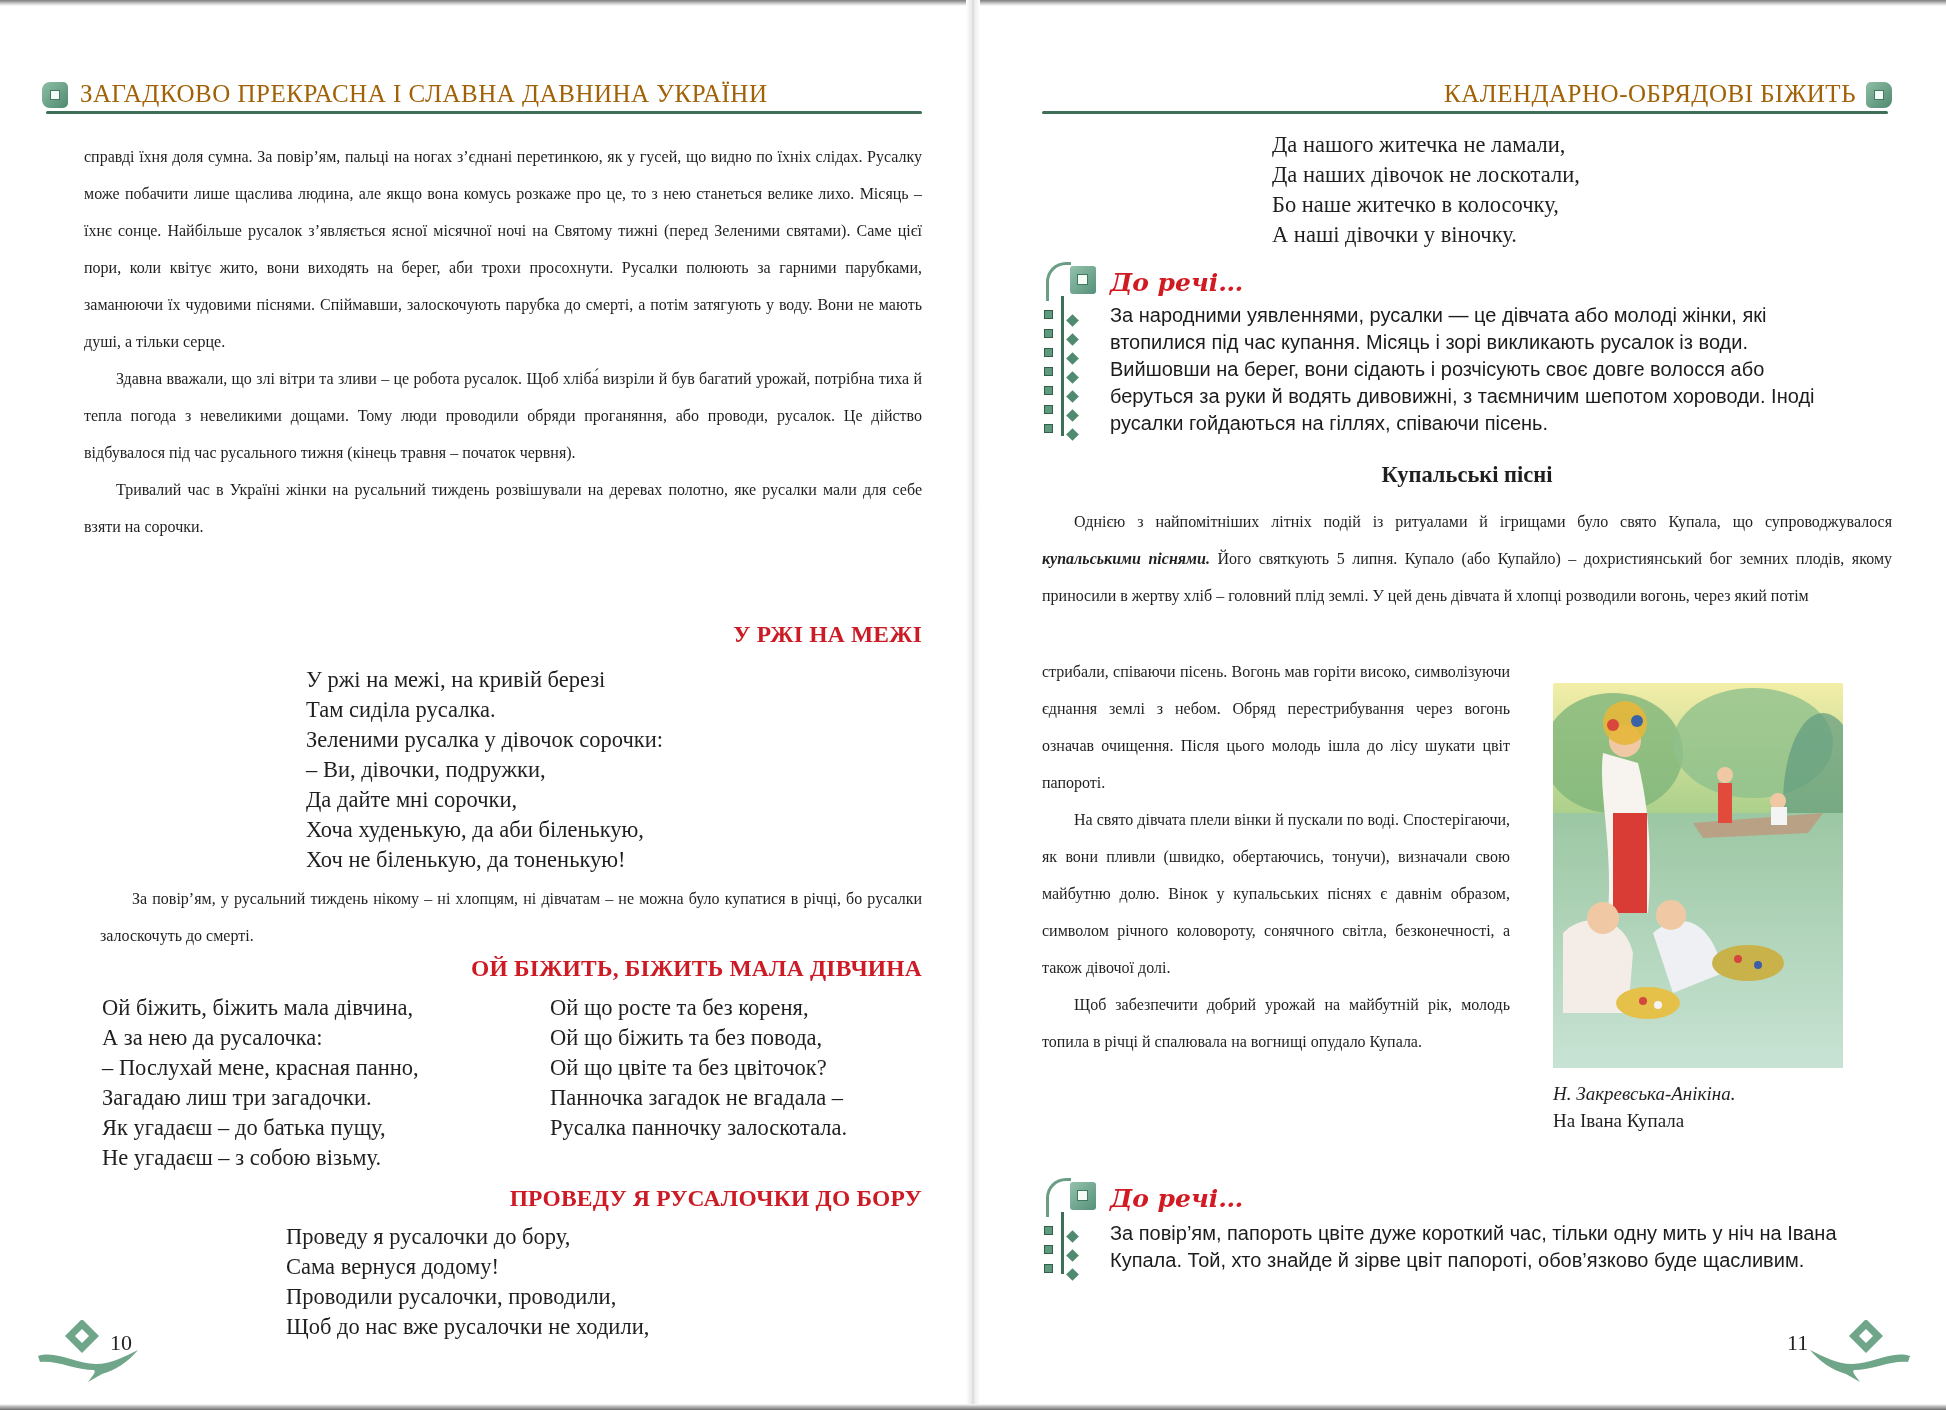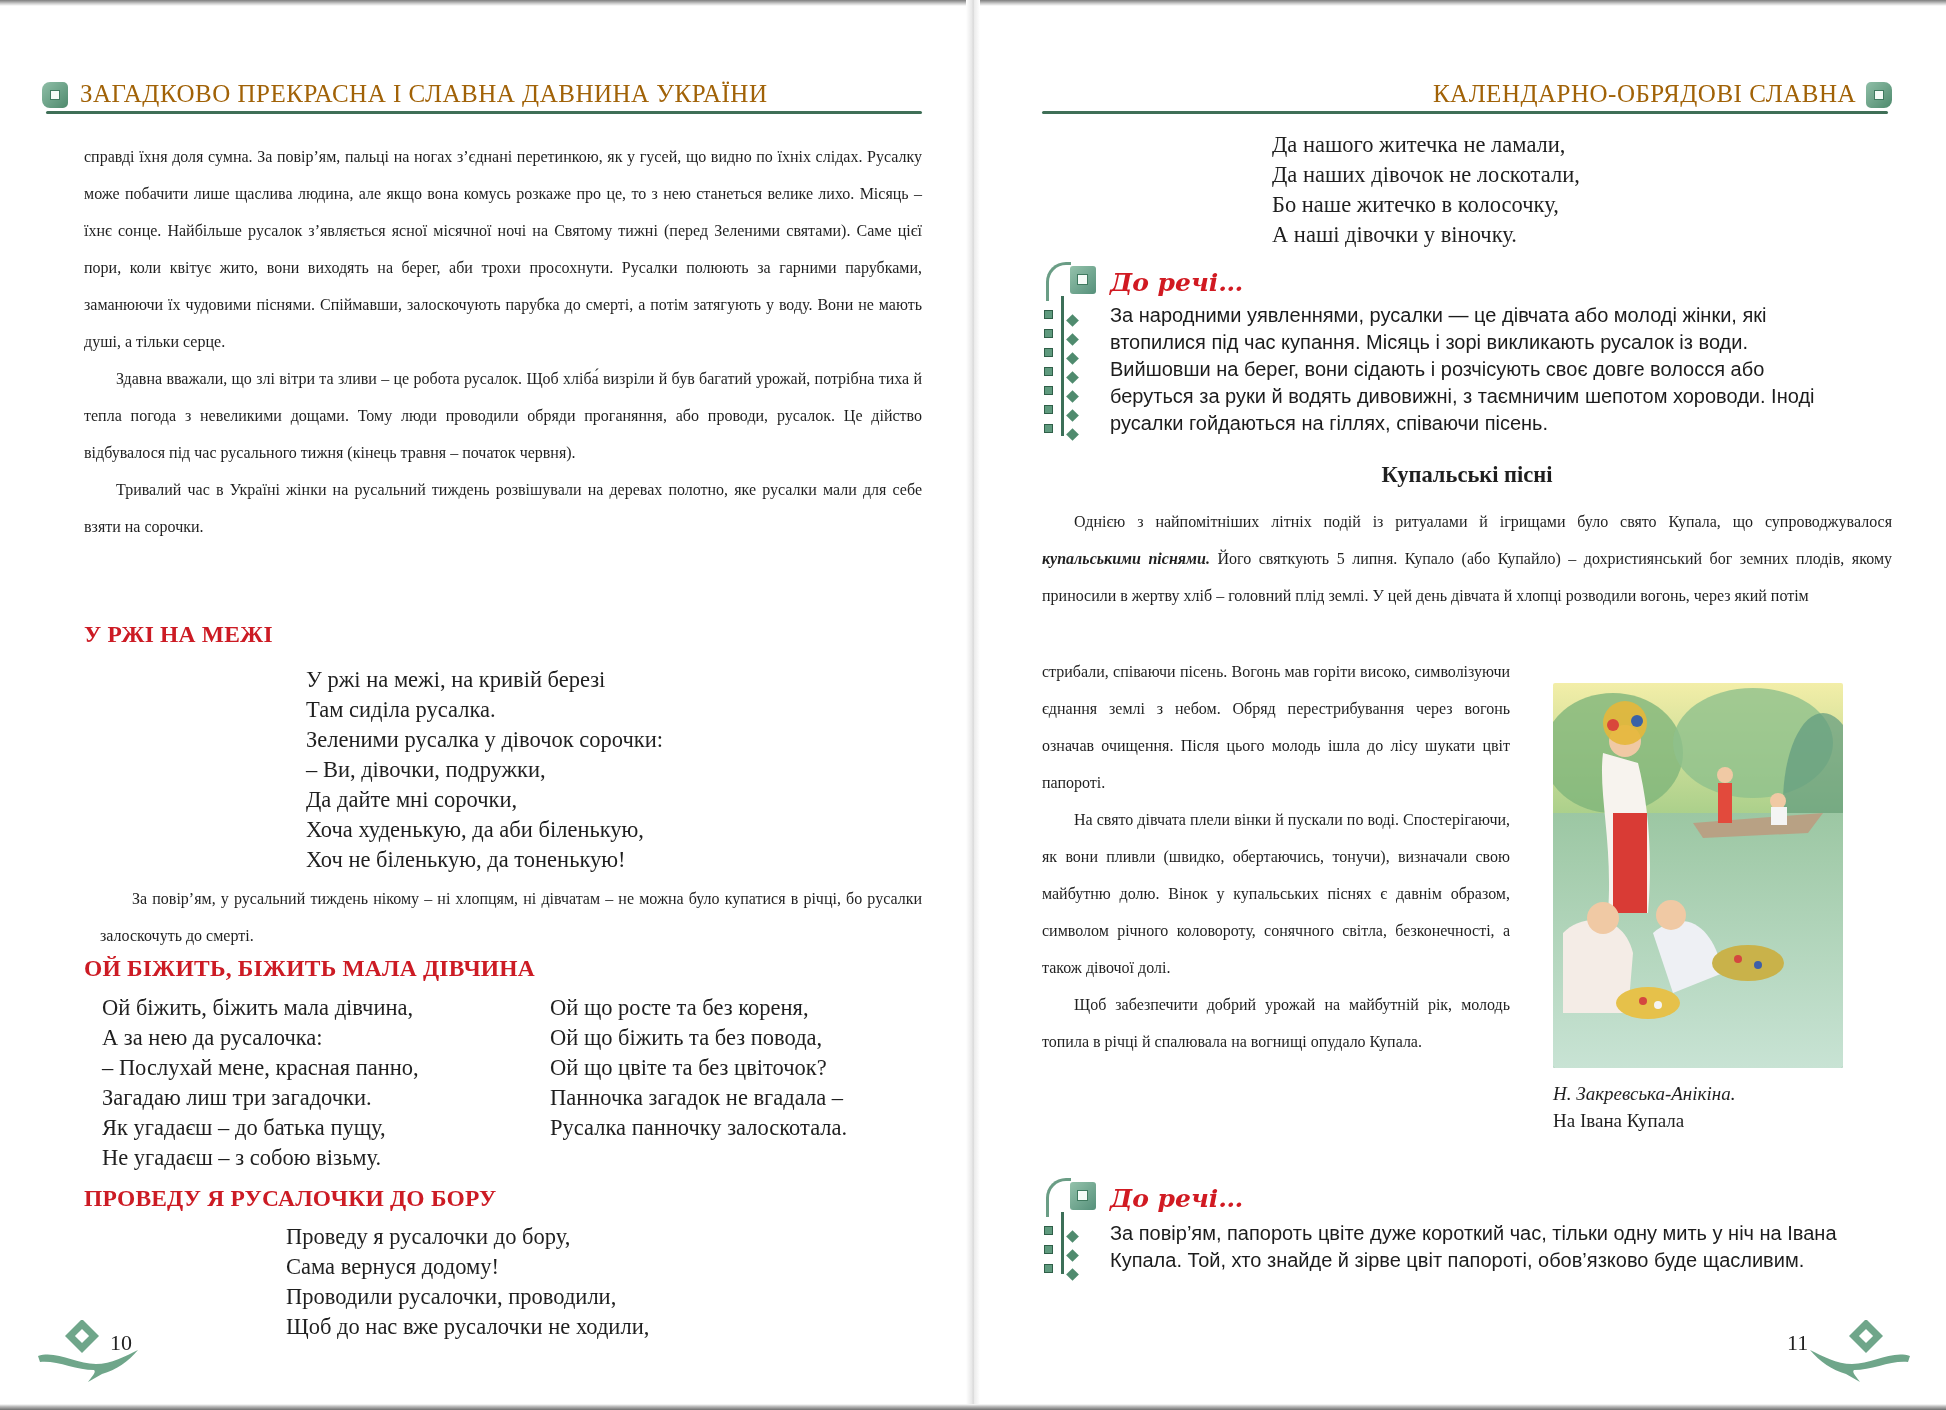--- a/index.html
+++ b/index.html
@@ -33,21 +33,21 @@
   .right .run-head { left:62px; width:850px; }
   .right .run-head .sq-icon { right:0; }
   .right .run-head .title { right:36px; }
   .right .run-head .rule { left:0; width:846px; }
 
   
   .para { position:absolute; font-size:16px; line-height:37px; text-align:justify; }
   .para p { margin:0; }
   .para .ind { text-indent:32px; }
   .left .para.main { left:84px; top:138px; width:838px; }
-  .red-head { position:absolute; color:#cc1b24; font-weight:bold; font-size:23.5px; text-align:left; white-space:nowrap; letter-spacing:0.2px; }
+  .red-head { position:absolute; color:#cc1b24; font-weight:bold; font-size:23.5px; text-align:right; white-space:nowrap; letter-spacing:0.2px; }
   .verse { position:absolute; font-size:22.5px; line-height:30px; white-space:nowrap; }
   .verse div { height:30px; }
 
   
   .note-title { position:absolute; color:#d11a22; font-family:"DejaVu Serif",serif; font-style:italic; font-size:25px; font-weight:bold; }
   .note-text { position:absolute; font-family:"Liberation Sans","DejaVu Sans",sans-serif; font-size:20px; line-height:27px; color:#1c1c1c; text-align:left; }
   .note-orn { position:absolute; }
   .note-orn .stem { position:absolute; left:21px; top:30px; width:3px; background:#3c6f58; }
   .note-orn .curl { position:absolute; left:6px; top:-4px; width:22px; height:36px; border:3px solid #6a9d85; border-right:none; border-bottom:none; border-radius:20px 0 0 0; }
   .note-orn .box { position:absolute; left:30px; top:0; width:26px; height:28px; background:linear-gradient(135deg,#94c2ab,#55907a); border-radius:3px; }
@@ -125,21 +125,21 @@
   <svg class="orn-foot" style="left:36px; top:1320px;" width="110" height="64" viewBox="0 0 110 64">
     <path d="M2 36 C20 30, 40 44, 60 44 C75 44, 90 36, 102 30 C92 42, 80 50, 66 54 L52 62 C58 54, 60 52, 58 50 C40 50, 20 40, 4 42 Z" fill="#6fa68a"></path>
     <rect x="34" y="4" width="24" height="24" transform="rotate(45 46 16)" fill="#6fa68a"></rect>
     <rect x="41" y="11" width="10" height="10" transform="rotate(45 46 16)" fill="#fff"></rect>
   </svg>
   <div class="page-num" style="left:110px; top:1330px;">10</div>
 </div>
 
 <div class="page right">
   <div class="run-head">
-    <span class="title">КАЛЕНДАРНО-ОБРЯДОВІ СЛАВНА</span>
+    <span class="title">КАЛЕНДАРНО-ОБРЯДОВІ БІЖИТЬ</span>
     <span class="sq-icon"></span>
     <span class="rule"></span>
   </div>
 
   <div class="verse" style="left:292px; top:130px;">
     <div>Да нашого житечка не ламали,</div>
     <div>Да наших дівочок не лоскотали,</div>
     <div>Бо наше житечко в колосочку,</div>
     <div>А наші дівочки у віночку.</div>
   </div>

